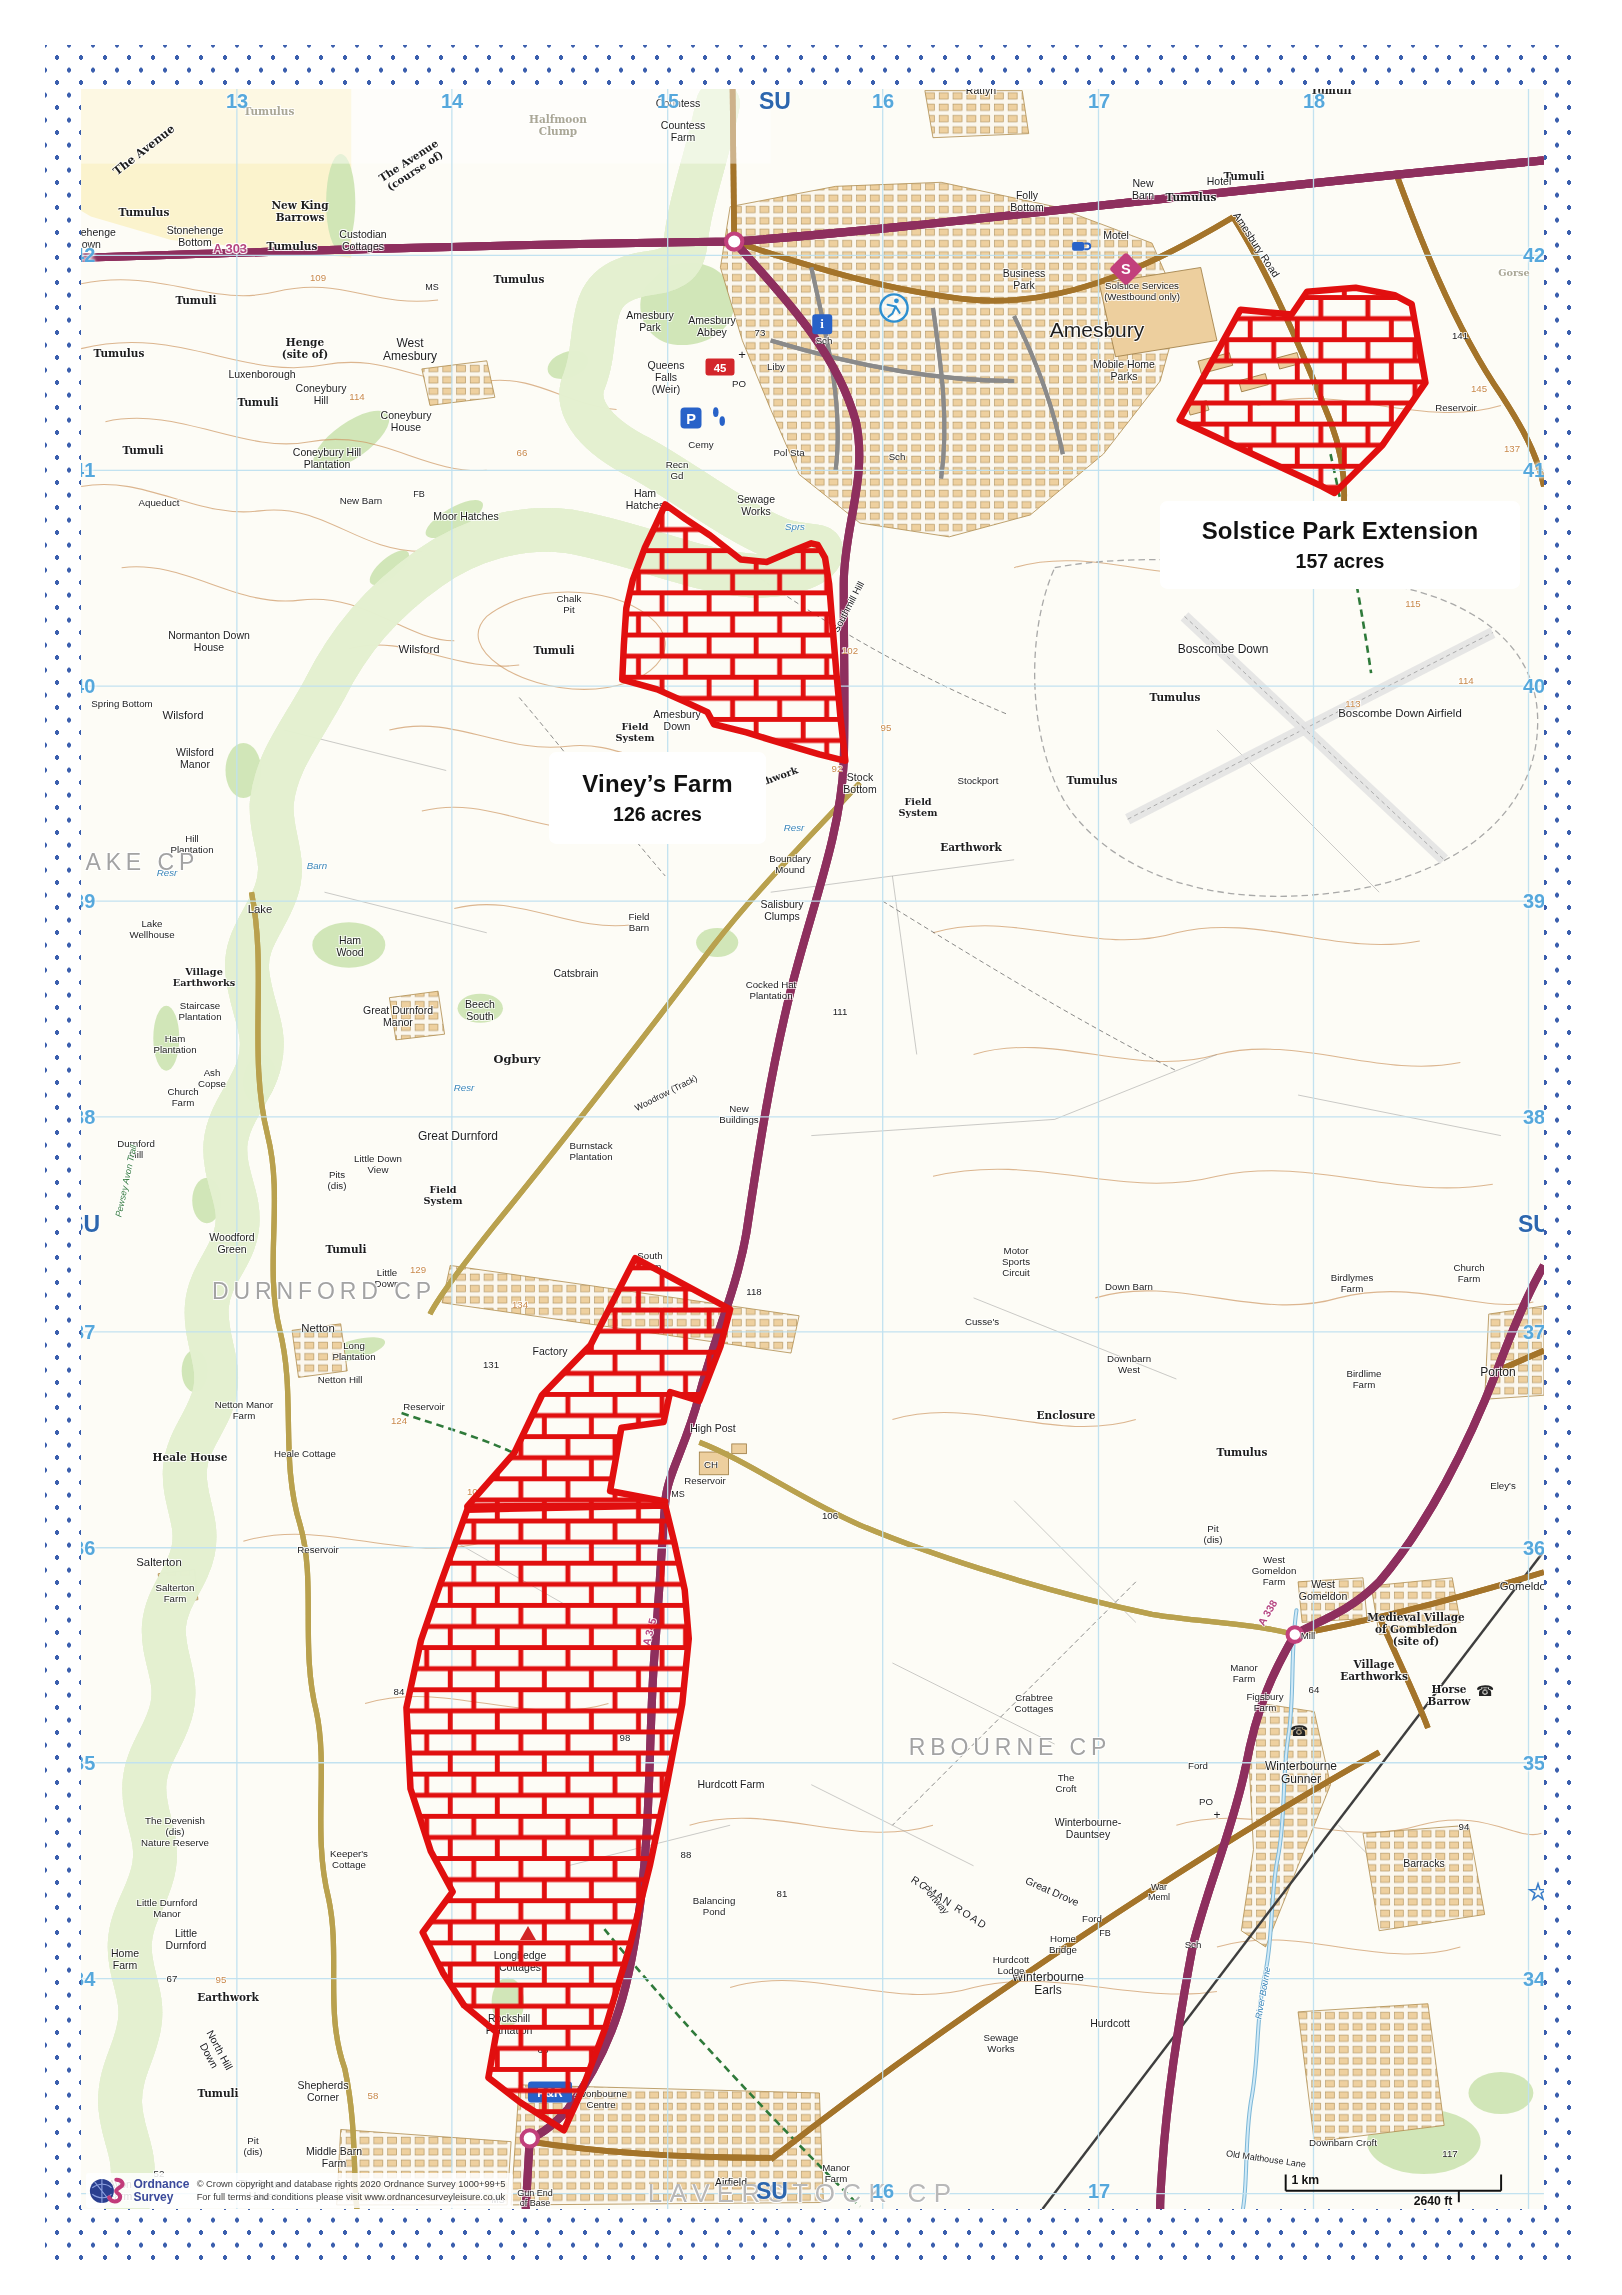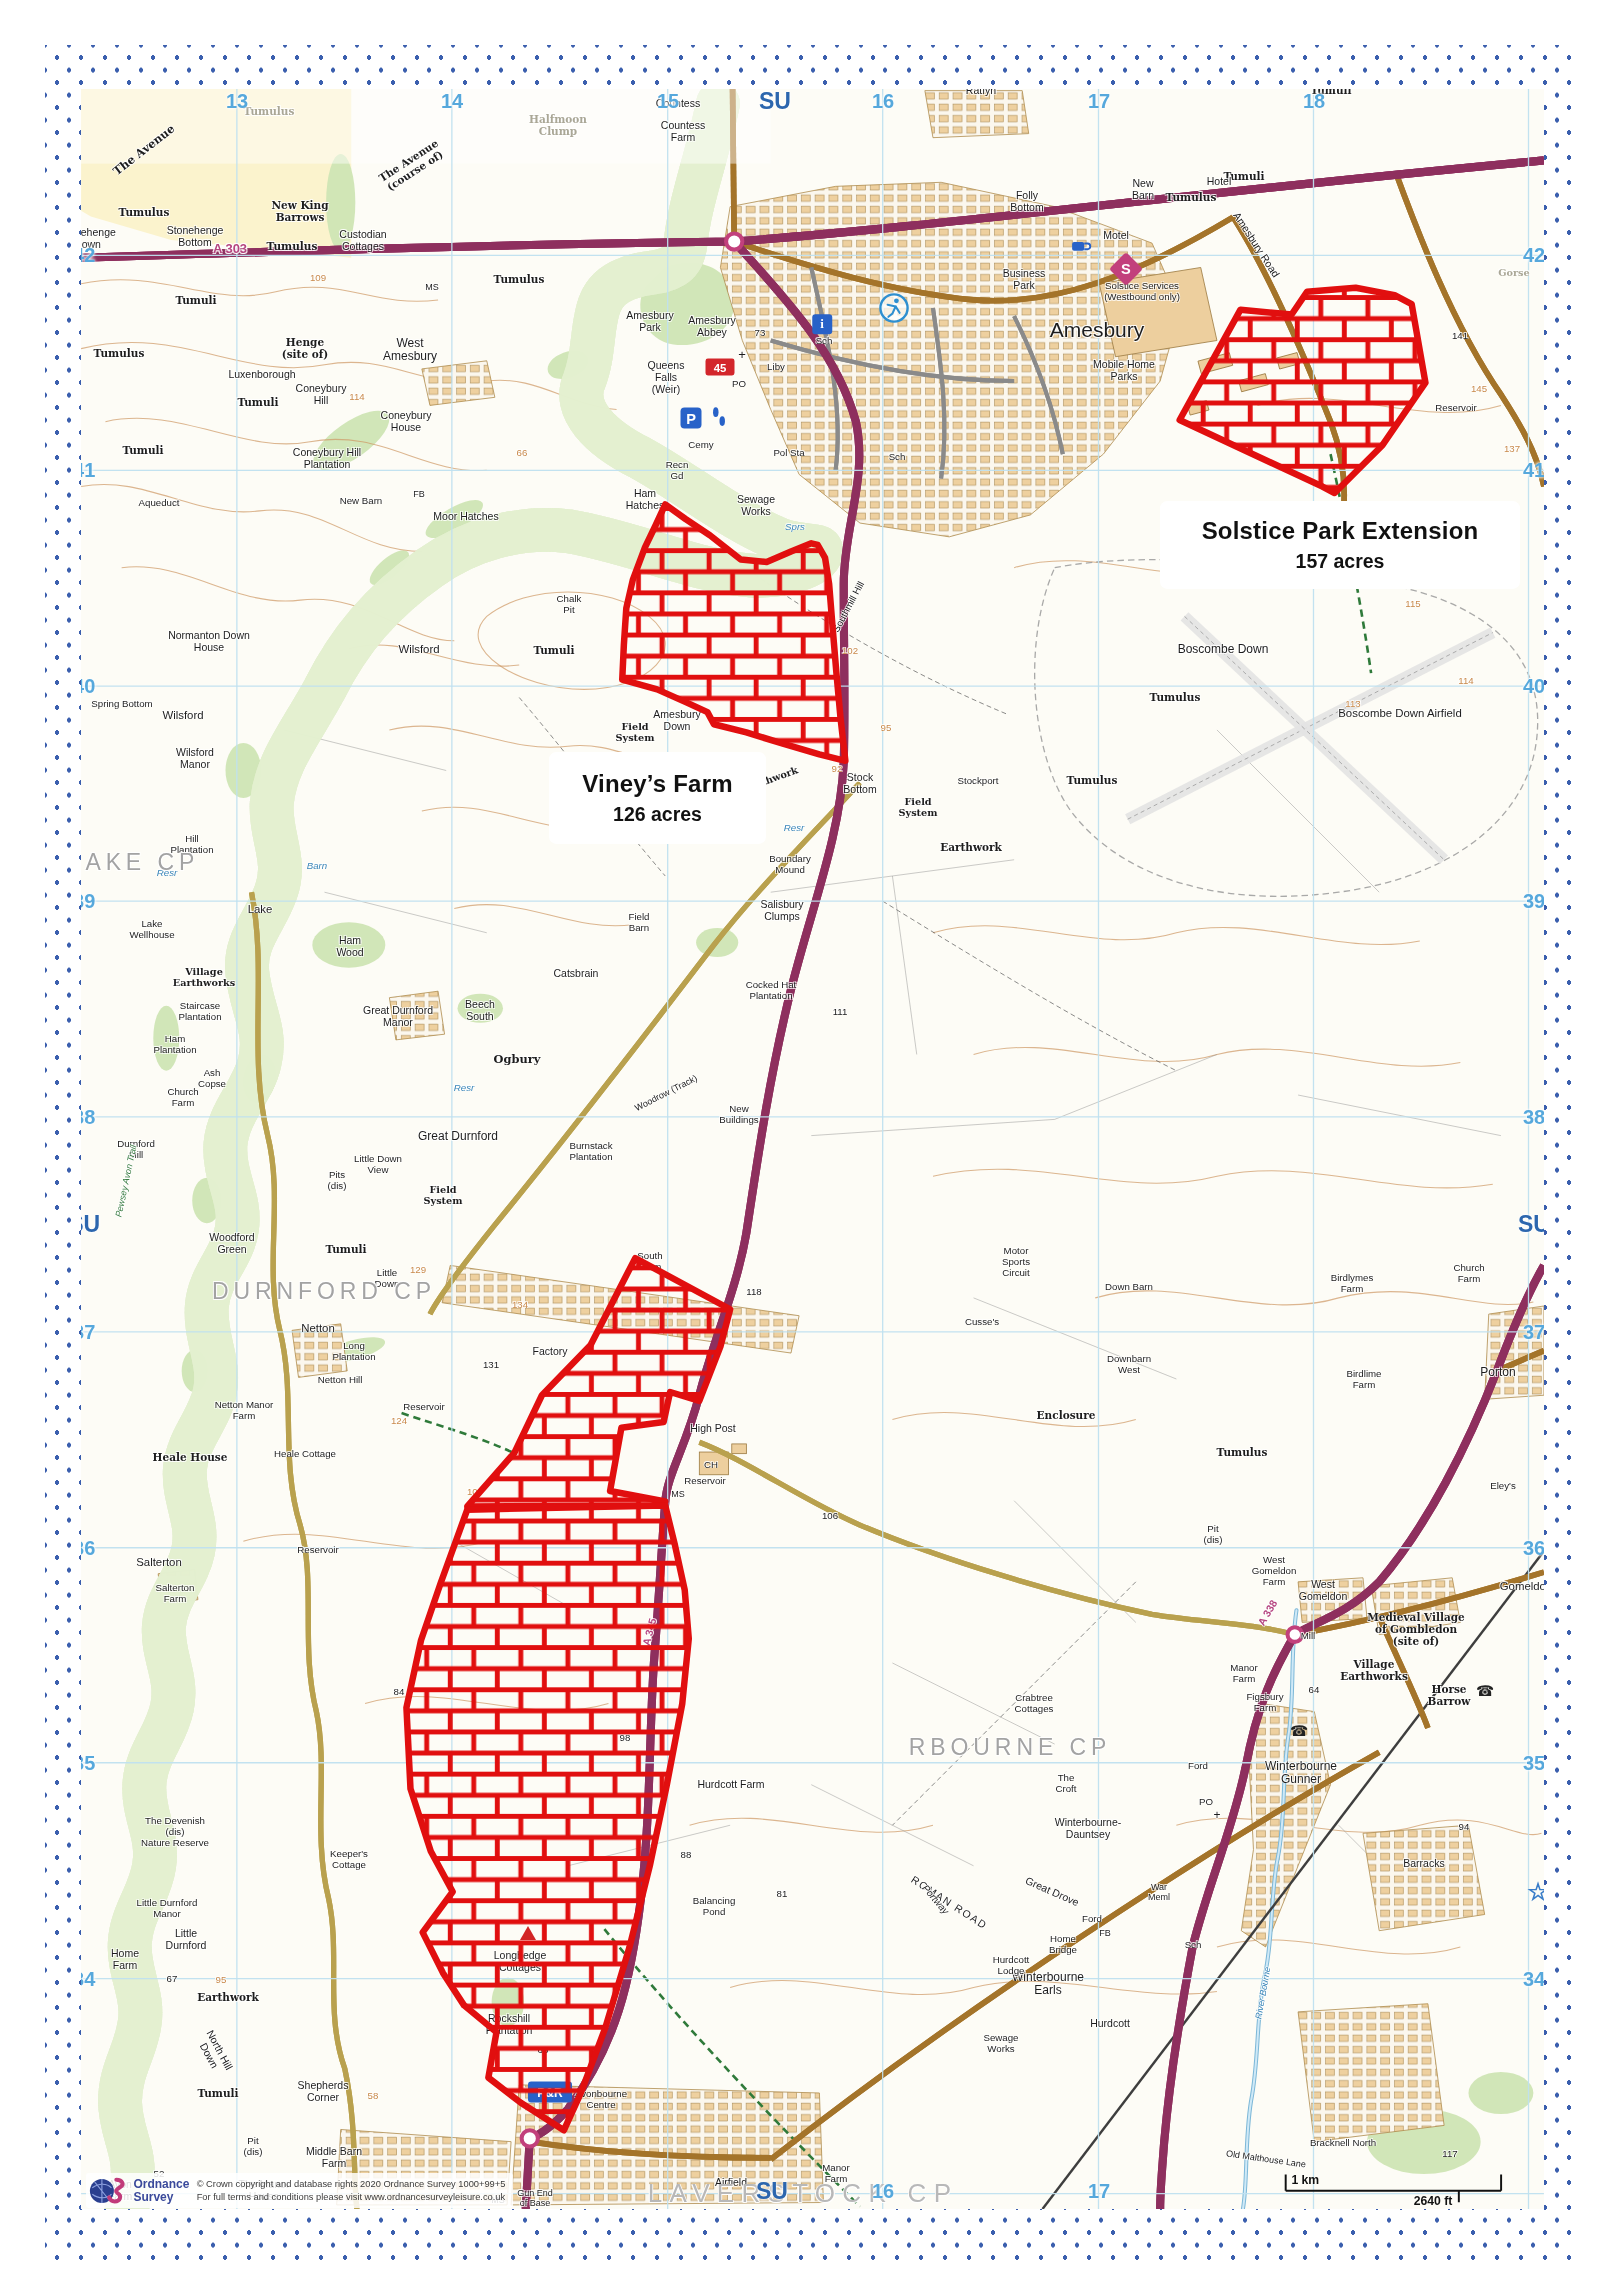--- a/index.html
+++ b/index.html
@@ -583,21 +583,21 @@
         <div class="maplabel" style="left: 462px; top: 1961px; font-size: 9.7px; color: rgb(29, 29, 29); font-family: &quot;Liberation Sans&quot;, sans-serif; font-weight: 400;">66</div>
         <div class="maplabel" style="left: 520px; top: 2011px; font-size: 9.7px; color: rgb(29, 29, 29); font-family: &quot;Liberation Sans&quot;, sans-serif; font-weight: 400;">Avonbourne
 Centre</div>
         <div class="maplabel" style="left: 650px; top: 2094px; font-size: 10.5px; color: rgb(29, 29, 29); font-family: &quot;Liberation Sans&quot;, sans-serif; font-weight: 400;">Airfield</div>
         <div class="maplabel" style="left: 755px; top: 2085px; font-size: 9.7px; color: rgb(29, 29, 29); font-family: &quot;Liberation Sans&quot;, sans-serif; font-weight: 400;">Manor
 Farm</div>
         <div class="maplabel" style="left: 722px; top: 2105px; font-size: 26px; color: rgb(184, 184, 184); font-family: &quot;Liberation Sans&quot;, sans-serif; font-weight: 400; letter-spacing: 7.3px;">LAVERSTOCK CP</div>
         <div class="maplabel" style="left: 454px; top: 2109px; font-size: 9px; color: rgb(29, 29, 29); font-family: &quot;Liberation Sans&quot;, sans-serif; font-weight: 400;">Gun End
 of Base</div>
         <div class="maplabel" style="left: 417px; top: 2111px; font-size: 9px; color: rgb(29, 29, 29); font-family: &quot;Liberation Sans&quot;, sans-serif; font-weight: 400;">MS</div>
-        <div class="maplabel" style="left: 1262px; top: 2054px; font-size: 9.7px; color: rgb(29, 29, 29); font-family: &quot;Liberation Sans&quot;, sans-serif; font-weight: 400;">Bracknell North</div>
+        <div class="maplabel" style="left: 1262px; top: 2054px; font-size: 9.7px; color: rgb(29, 29, 29); font-family: &quot;Liberation Sans&quot;, sans-serif; font-weight: 400;">Downbarn Croft</div>
         <div class="maplabel" style="left: 1369px; top: 2065px; font-size: 9.7px; color: rgb(29, 29, 29); font-family: &quot;Liberation Sans&quot;, sans-serif; font-weight: 400;">117</div>
         <div class="maplabel" style="left: 1185px; top: 2070px; font-size: 9px; color: rgb(29, 29, 29); font-family: &quot;Liberation Sans&quot;, sans-serif; font-weight: 400; transform: translate(-50%, -50%) rotate(8deg);">Old Malthouse Lane</div>
         <div class="maplabel" style="left: 749px; top: 1427px; font-size: 9.7px; color: rgb(29, 29, 29); font-family: &quot;Liberation Sans&quot;, sans-serif; font-weight: 400;">106</div>
         <div class="maplabel" style="left: 394px; top: 1403px; font-size: 9.7px; color: rgb(201, 138, 75); font-family: &quot;Liberation Sans&quot;, sans-serif; font-weight: 400;">107</div>
         <div class="maplabel" style="left: 237px; top: 189px; font-size: 9.7px; color: rgb(201, 138, 75); font-family: &quot;Liberation Sans&quot;, sans-serif; font-weight: 400;">109</div>
         <div class="maplabel" style="left: 276px; top: 308px; font-size: 9.7px; color: rgb(201, 138, 75); font-family: &quot;Liberation Sans&quot;, sans-serif; font-weight: 400;">114</div>
         <div class="maplabel" style="left: 441px; top: 364px; font-size: 9.7px; color: rgb(201, 138, 75); font-family: &quot;Liberation Sans&quot;, sans-serif; font-weight: 400;">66</div>
         <div class="maplabel" style="left: 338px; top: 405px; font-size: 9px; color: rgb(29, 29, 29); font-family: &quot;Liberation Sans&quot;, sans-serif; font-weight: 400;">FB</div>
       </div>
 

